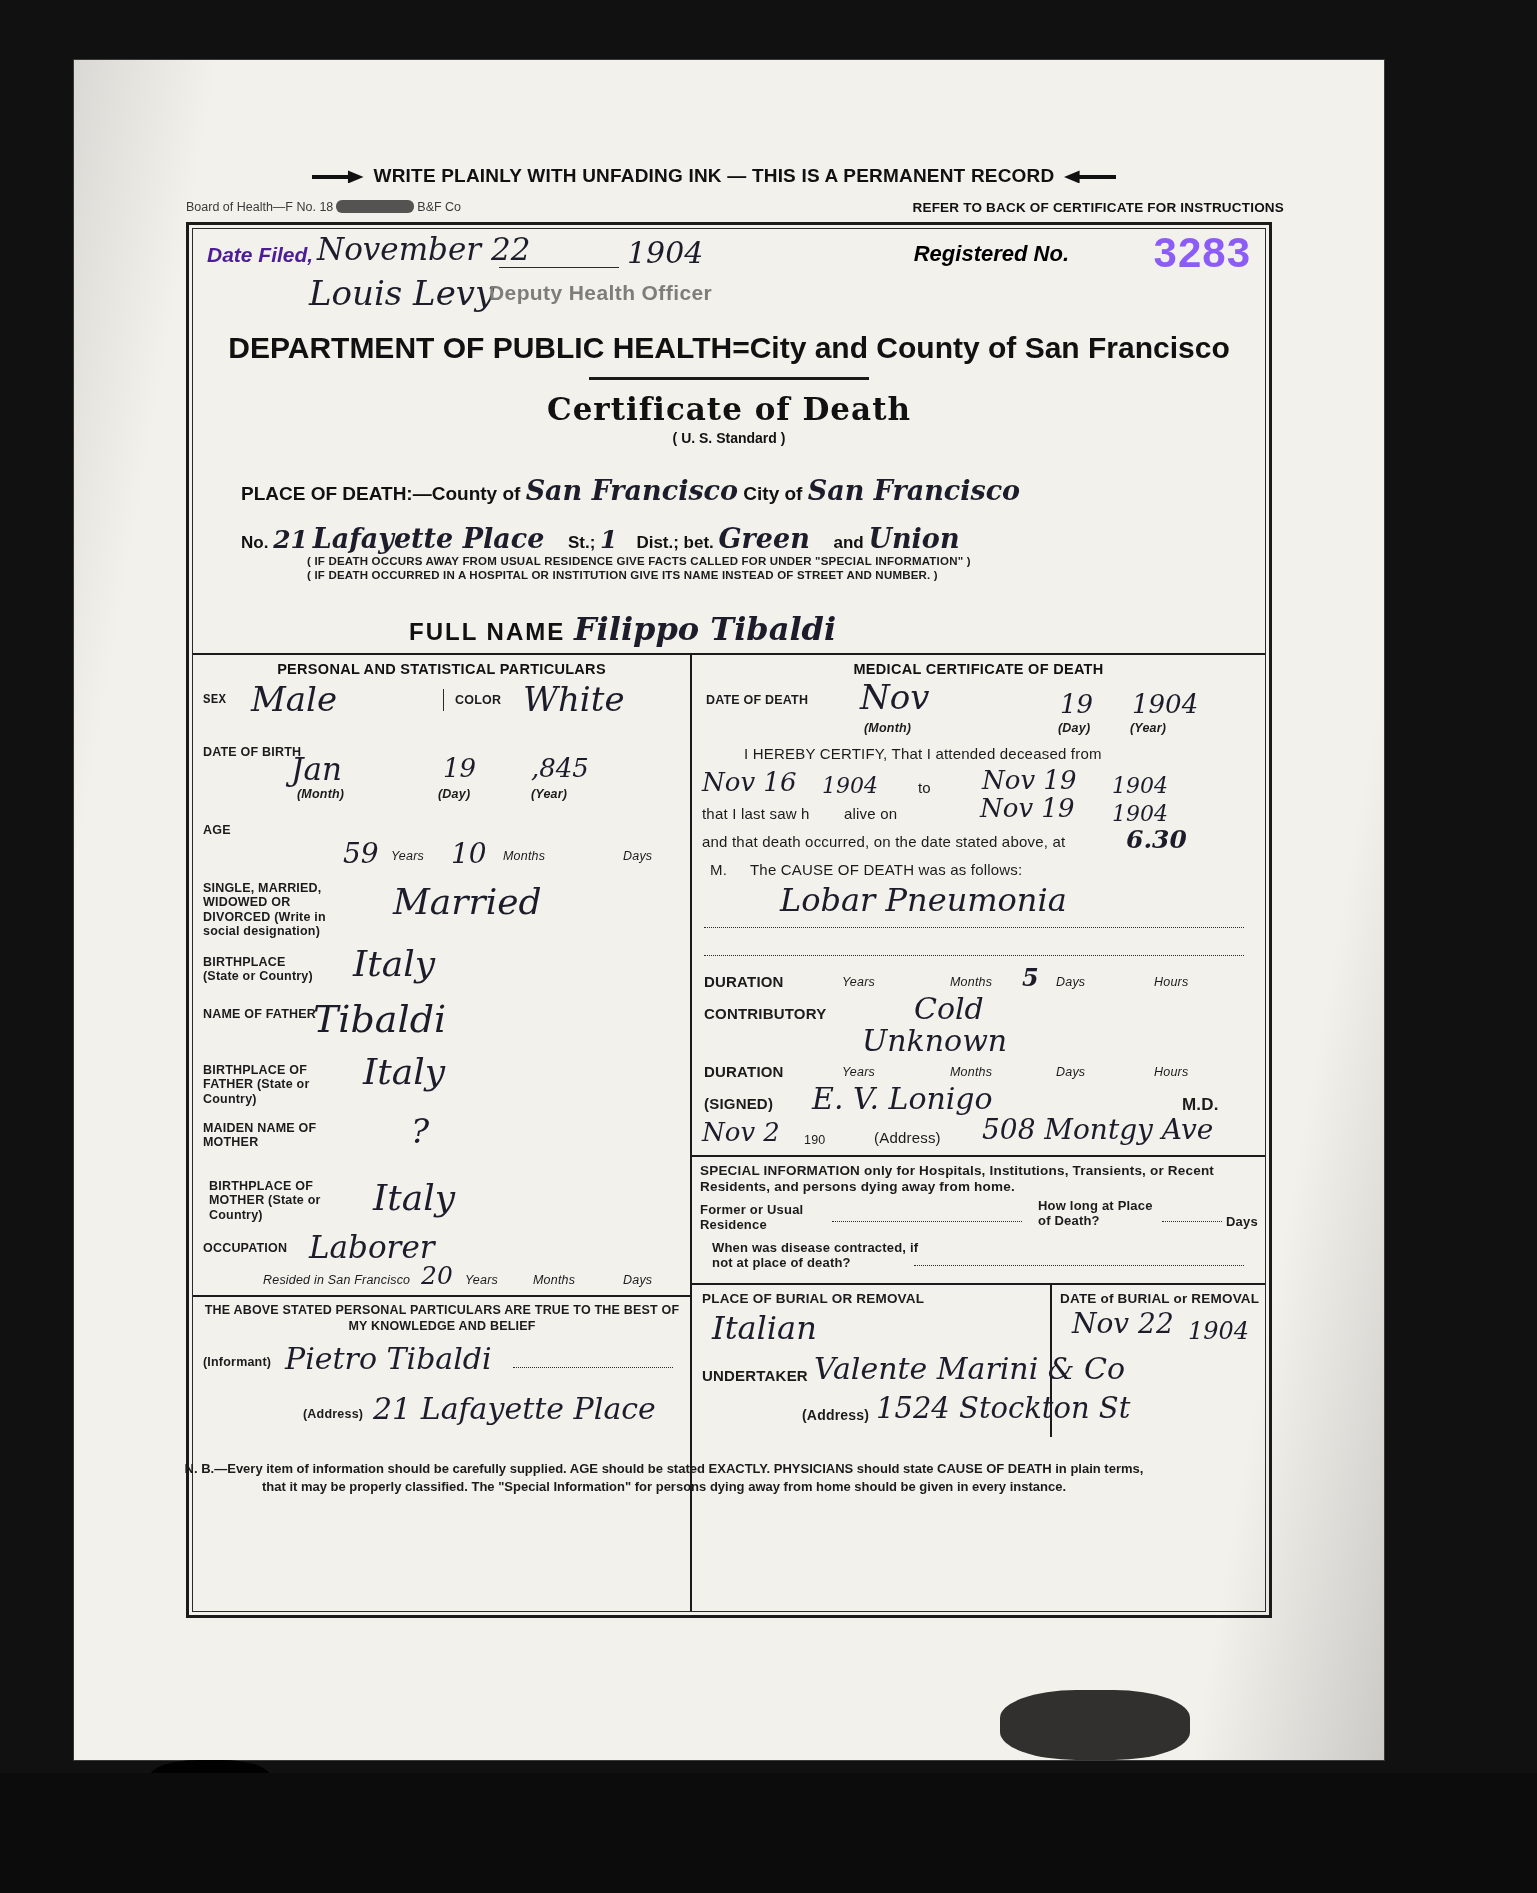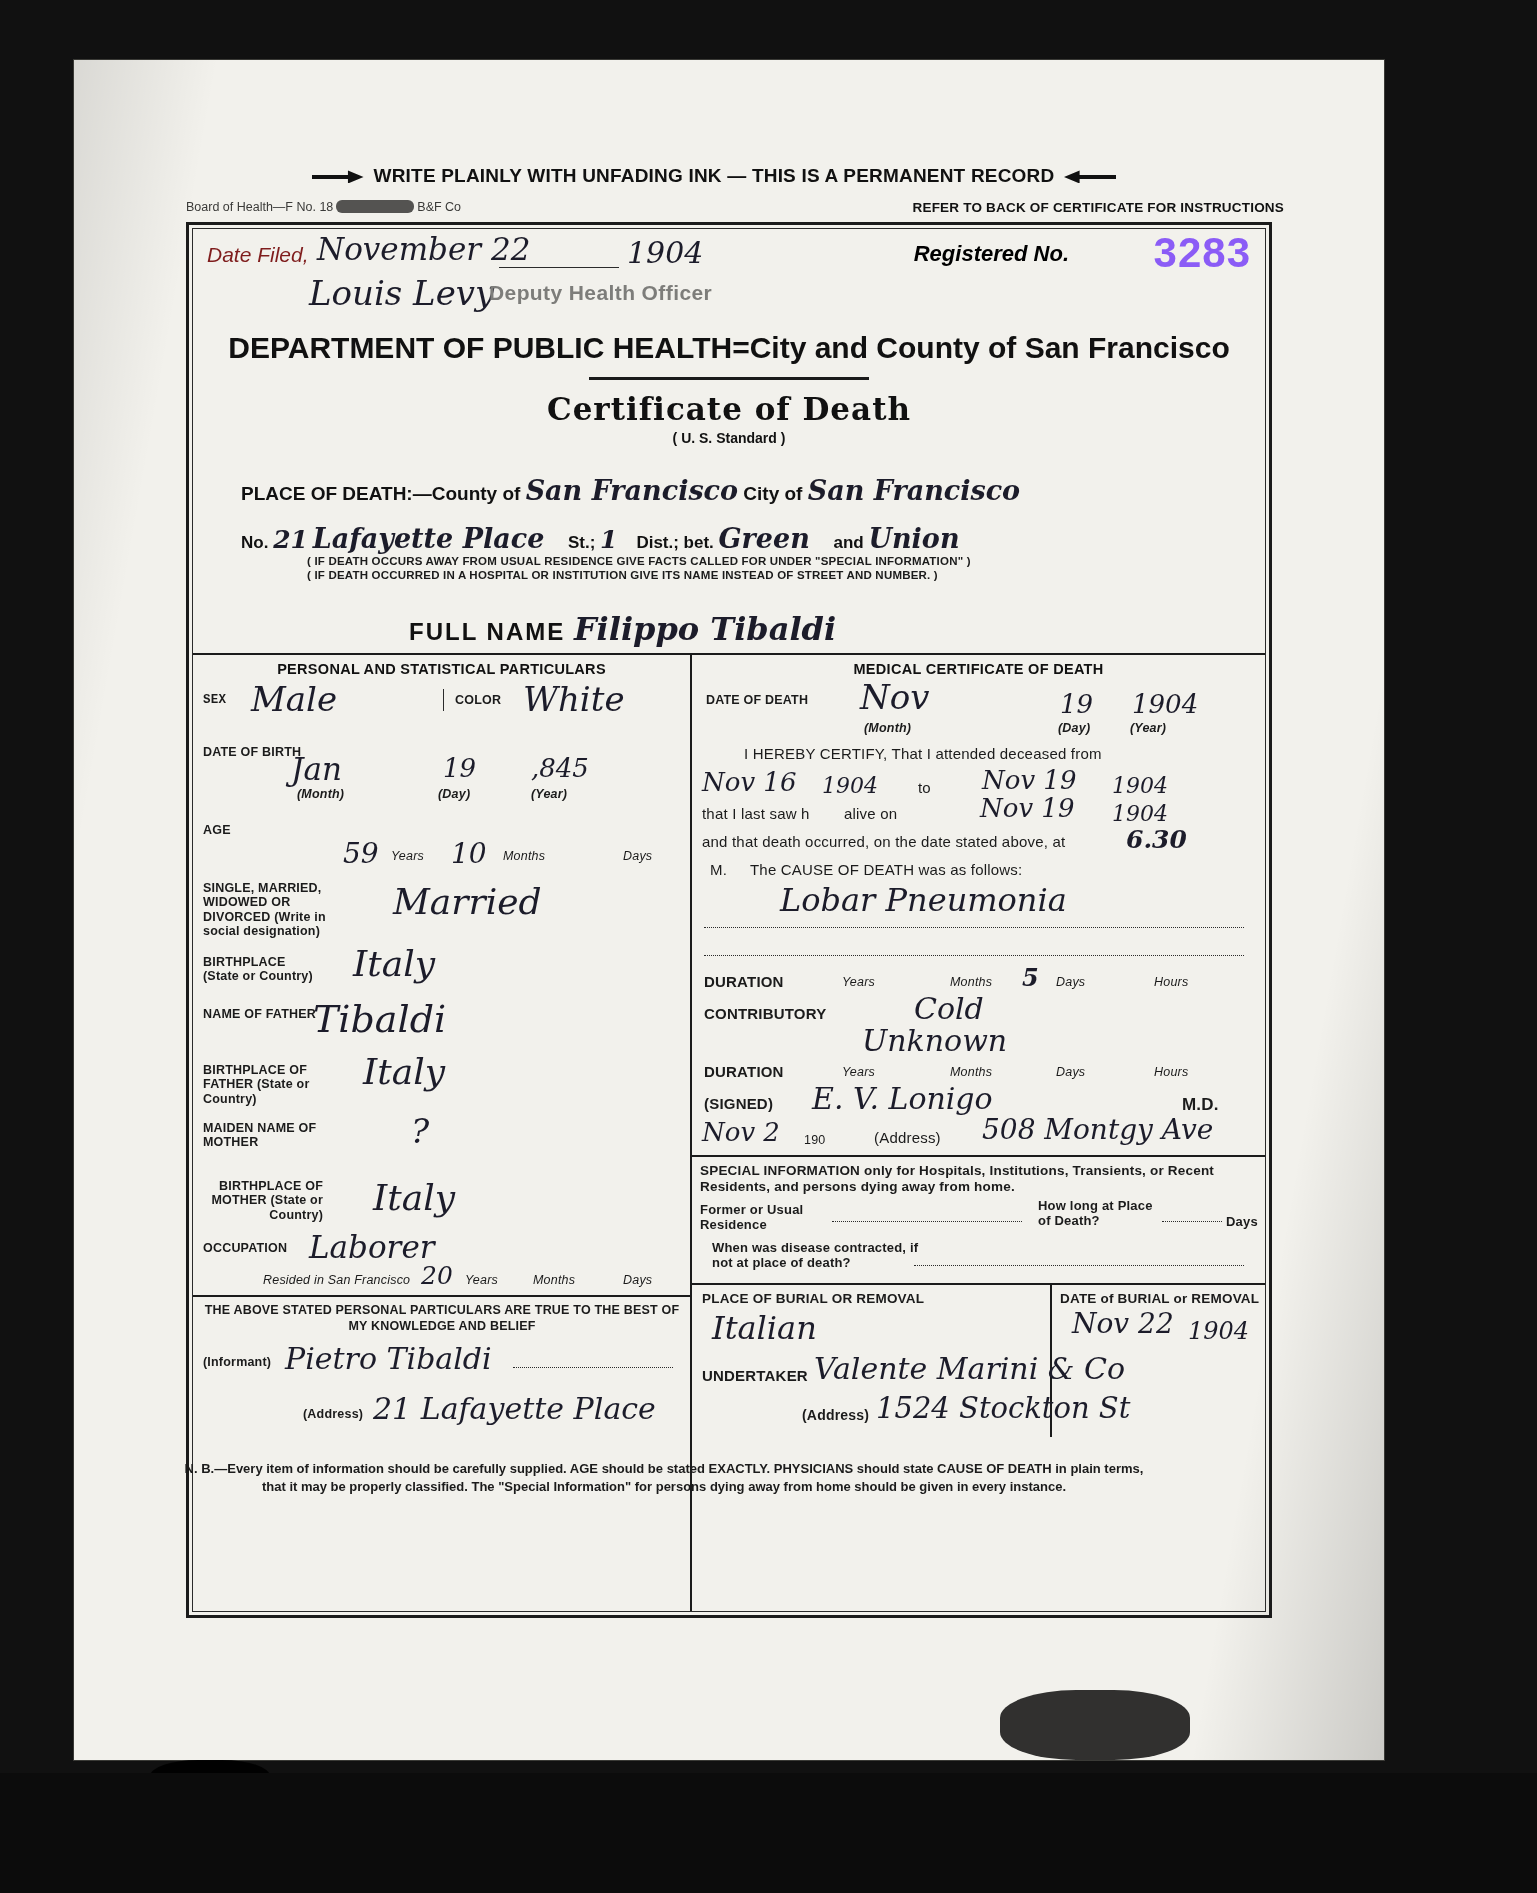--- a/index.html
+++ b/index.html
@@ -43,21 +43,21 @@
   .boardline .smudge{display:inline-block;width:78px;height:13px;background:#2c2c2a;
     border-radius:6px;vertical-align:-2px;margin:0 3px;opacity:.8;}
   .referline{position:absolute;right:100px;top:140px;font-size:13.5px;font-weight:bold;color:#111;letter-spacing:.2px;}
 
   
   .cert{
     position:absolute;left:112px;top:162px;width:1080px;height:1390px;
     border:3px solid #1b1b1b;background:transparent;
   }
   .cert:after{content:"";position:absolute;left:3px;top:3px;right:3px;bottom:3px;border:1px solid #2b2b2b;}
-  .lbl-italic{font-style:italic;font-weight:normal;font-size:21px;color:#7f1d1d;}
+  .lbl-italic{font-style:italic;font-weight:bold;font-size:21px;color:#4c1d95;}
 
   .regno{position:absolute;right:18px;top:4px;font-weight:bold;font-size:42px;color:#8b5cf6;letter-spacing:1px;}
   .regno-lbl{position:absolute;right:200px;top:16px;font-style:italic;font-weight:bold;font-size:22px;}
 
   .deputy{position:absolute;left:300px;top:56px;font-weight:bold;font-size:21px;color:#7d7d7a;letter-spacing:.4px;}
   .sig-louis{position:absolute;left:120px;top:48px;font-size:34px;}
 
   .dept{position:absolute;left:0;right:0;top:106px;text-align:center;font-weight:bold;font-size:30px;color:#111;}
   .rule{position:absolute;left:400px;top:152px;width:280px;height:3px;background:#1b1b1b;}
 
@@ -191,21 +191,21 @@
 
           <div class="fld" style="left:10px;top:352px;width:120px;">NAME OF FATHER</div>
           <div class="h" style="left:120px;top:342px;font-size:38px;">Tibaldi</div>
 
           <div class="fld" style="left:10px;top:408px;width:120px;">BIRTHPLACE OF FATHER (State or Country)</div>
           <div class="h" style="left:170px;top:396px;font-size:36px;">Italy</div>
 
           <div class="fld" style="left:10px;top:466px;width:130px;">MAIDEN NAME OF MOTHER</div>
           <div class="h" style="left:218px;top:456px;font-size:34px;">?</div>
 
-          <div class="fld" style="left:10px;top:524px;width:120px;text-align:right;">BIRTHPLACE OF MOTHER (State or Country)</div>
+          <div class="fld" style="left:16px;top:524px;width:120px;">BIRTHPLACE OF MOTHER (State or Country)</div>
           <div class="h" style="left:180px;top:522px;font-size:36px;">Italy</div>
 
           <div class="fld" style="left:10px;top:586px;">OCCUPATION</div>
           <div class="h" style="left:116px;top:574px;font-size:31px;">Laborer</div>
 
           <div class="fld" style="left:70px;top:618px;font-style:italic;font-weight:normal;">Resided in San Francisco</div>
           <div class="h" style="left:228px;top:606px;font-size:25px;">20</div>
           <div class="fld" style="left:272px;top:618px;font-style:italic;font-weight:normal;">Years</div>
           <div class="fld" style="left:340px;top:618px;font-style:italic;font-weight:normal;">Months</div>
           <div class="fld" style="left:430px;top:618px;font-style:italic;font-weight:normal;">Days</div>

